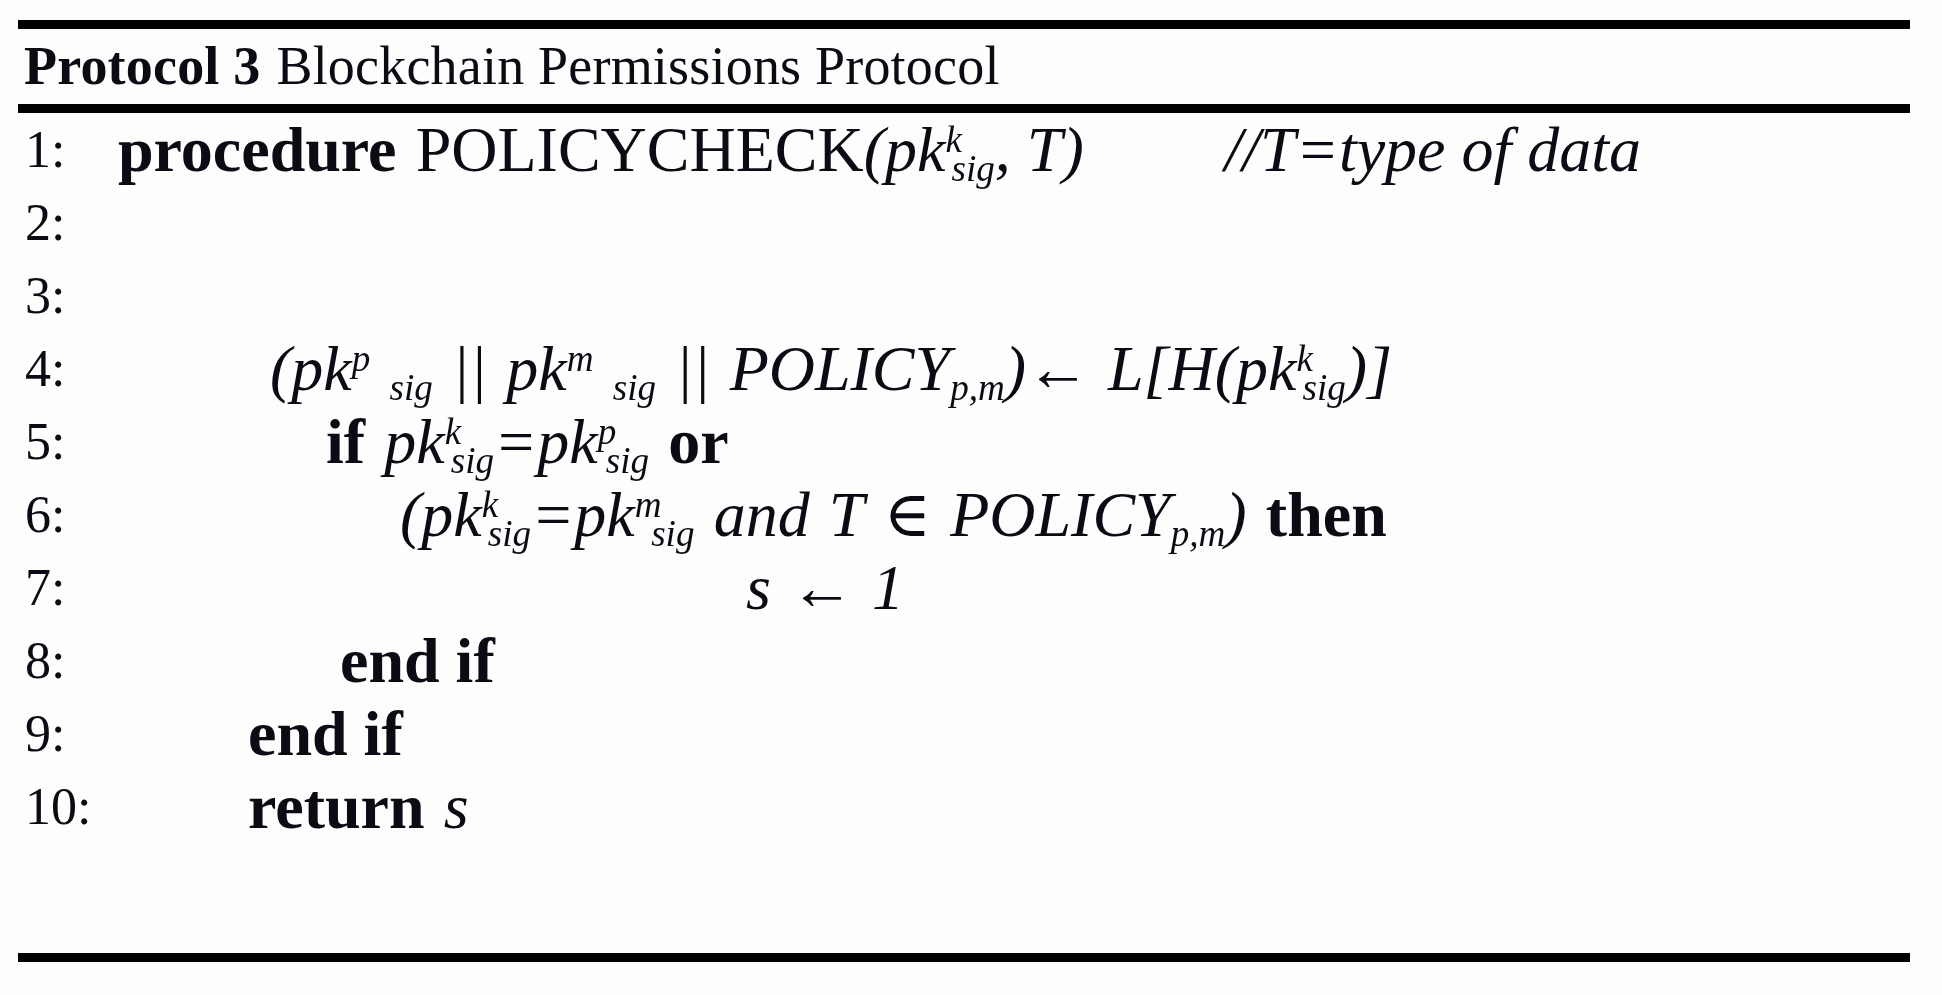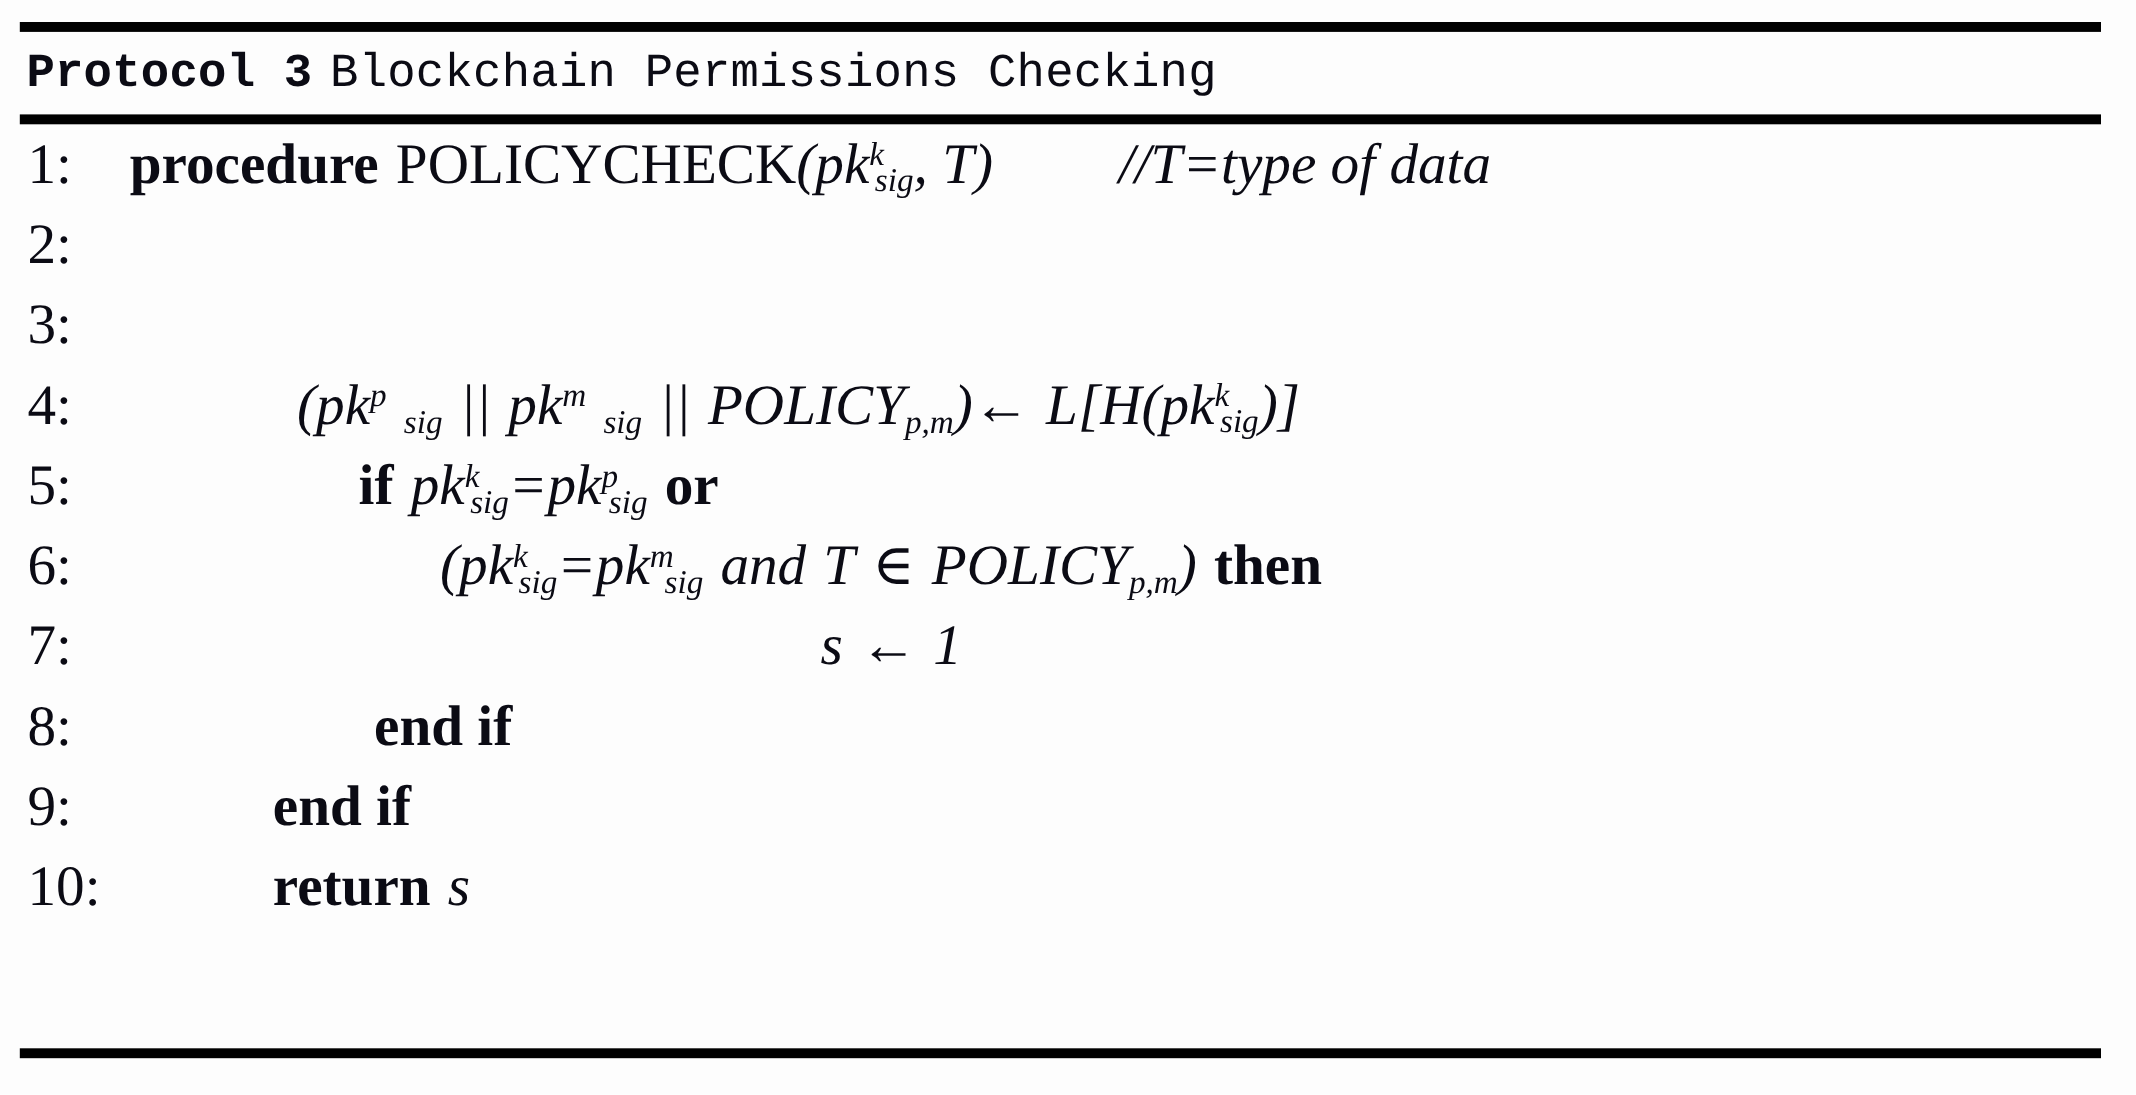--- a/index.html
+++ b/index.html
@@ -37,24 +37,23 @@
 
   .caption {
     position: absolute;
     left: 24px;
     top: 29px;
     width: 1880px;
     height: 74px;
     display: flex;
     align-items: center;
     white-space: nowrap;
-    font-size: 43px;
+    font-size: 54px;
     line-height: 1;
     letter-spacing: 0.2px;
-    font-family: Liberation Mono, monospace;
   }
   .caption .cap-label {
     font-weight: bold;
     margin-right: 16px;
   }
   .caption .cap-title {
     font-weight: normal;
   }
 
   .body-lines {
@@ -77,21 +76,21 @@
     top: 0;
     font-size: 52px;
     line-height: 73px;
     font-weight: normal;
     font-family: "Liberation Serif", "DejaVu Serif", serif;
   }
 
   .code {
     position: absolute;
     top: 0;
-    font-size: 52px;
+    font-size: 64px;
     line-height: 73px;
     white-space: nowrap;
   }
 
   
   .ind-0  { left: 118px; }
   .ind-1  { left: 196px; }
   .ind-2  { left: 236px; }
   .ind-3  { left: 270px; }
   .ind-4  { left: 278px; margin-left: 48px; }
@@ -120,21 +119,21 @@
 </style>
 </head>
 <body>
 
 <div class="algorithm">
 
   <div class="rule rule-top"></div>
 
   <div class="caption">
     <span class="cap-label">Protocol 3</span>
-    <span class="cap-title">Blockchain Permissions Checking</span>
+    <span class="cap-title">Blockchain Permissions Protocol</span>
   </div>
 
   <div class="rule rule-mid"></div>
 
   <div class="body-lines">
 
     <div class="line">
       <span class="lineno">1:</span>
       <span class="code ind-0"><span class="kw">procedure</span><span class="gap-s"></span><span class="sc">POLICYCHECK</span><span class="it">(</span><span class="it">pk</span><sup>k</sup><sub class="sigsub">sig</sub><span class="it">, </span><span class="it">T</span><span class="it">)</span><span class="gap-l"></span><span class="it">//T=type of data</span></span>
     </div>

